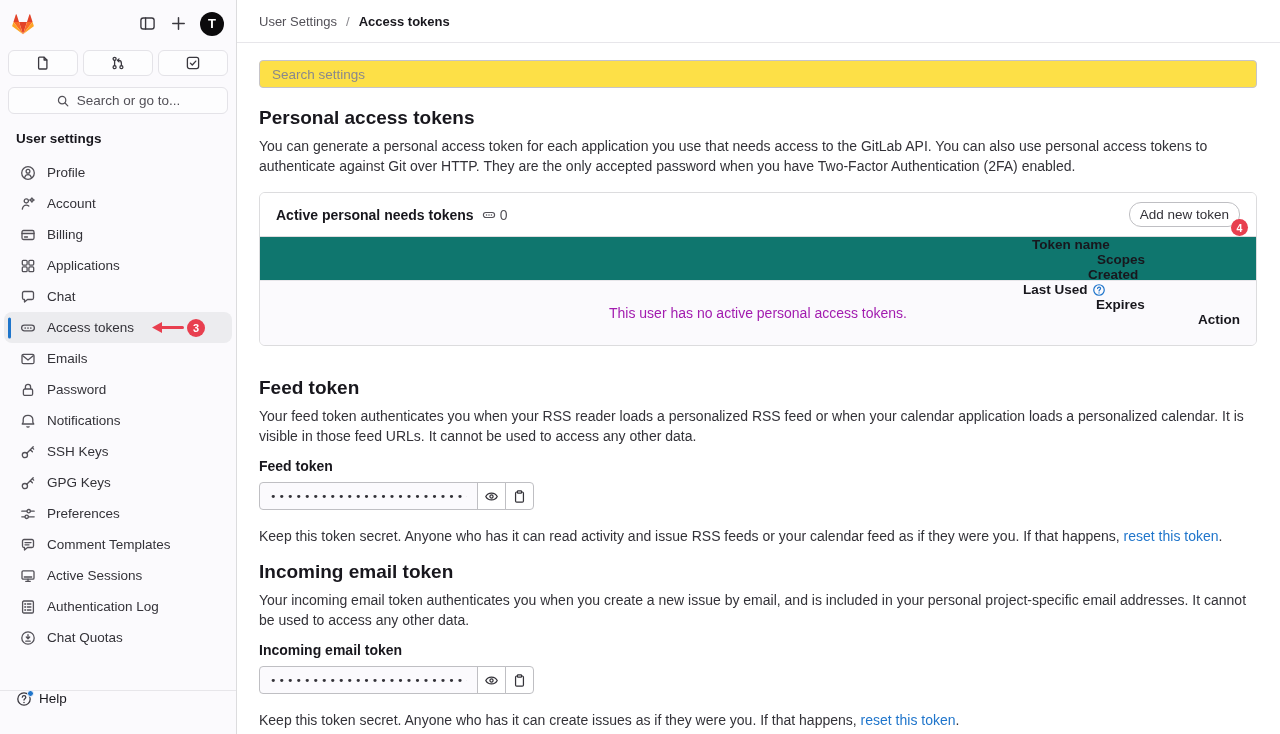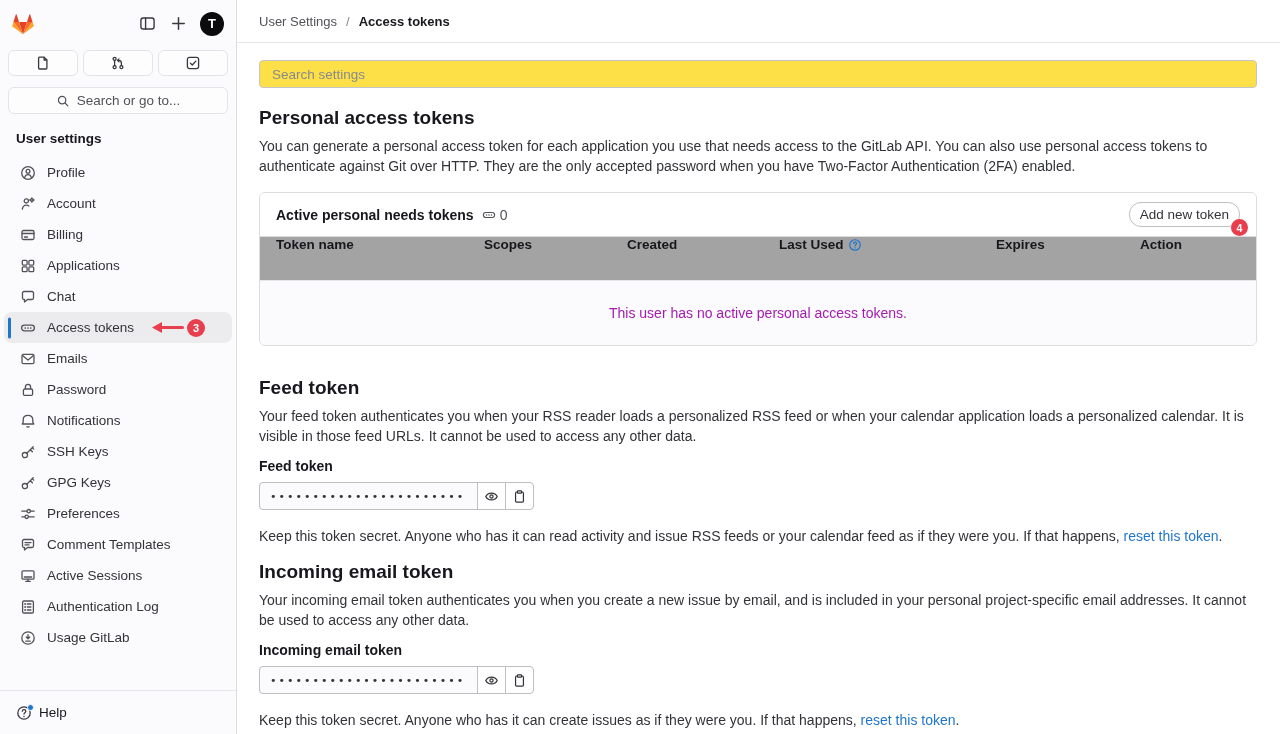--- a/index.html
+++ b/index.html
@@ -60,21 +60,21 @@
   .active-bar {
     position:absolute; left:4px; top:50%; transform:translateY(-50%);
     width:3px; height:21px; border-radius:2px; background:#1f75cb;
   }
   .annotation { display:flex; align-items:center; gap:3px; margin-left:6px; }
   .ann-badge {
     width:18px; height:18px; border-radius:50%; background:#e83f4f; color:#fff;
     font-size:11px; font-weight:bold; display:flex; align-items:center; justify-content:center;
   }
   .help-row {
-    border-top:1px solid #e7e6ea; height:44px; display:flex; align-items:center;
+    border-top:1px solid #e7e6ea; height:44px; display:flex; align-items:flex-start;
     gap:7px; padding:0 16px; font-size:13.5px; color:#18171d; cursor:pointer;
   }
   .help-icon-wrap { position:relative; width:16px; height:16px; color:#3a383f; }
   .help-icon-wrap svg { width:16px; height:16px; }
   .help-dot {
     position:absolute; top:-1px; right:-2px; width:7px; height:7px;
     background:#1f75cb; border-radius:50%; border:1px solid #fbfafd;
   }
 
   
@@ -112,23 +112,23 @@
     position:relative; height:25px; padding:0 10px; background:#fff;
     border:1px solid #bfbfc3; border-radius:12px; font-size:13.5px; color:#333238;
     font-family:"Liberation Sans",sans-serif; cursor:pointer;
   }
   .btn-badge {
     position:absolute; right:-9px; bottom:-10px; width:17px; height:17px;
     border-radius:50%; background:#e83f4f; color:#fff; font-size:10.5px; font-weight:bold;
     display:flex; align-items:center; justify-content:center;
   }
   .table-header {
-    display:flex; align-items:flex-start; height:44px; padding:0 16px;
-    background:#a3a3a3; border-bottom:1px solid #e7e6ea;
-    font-size:13.5px; font-weight:700; color:#18171d;
+    display:flex; align-items:flex-end; height:44px; padding:0 16px;
+    background:#0f766e; border-bottom:1px solid #e7e6ea;
+    font-size:13.5px; font-weight:700; color:#18171d;flex-direction:column;
   }
   .th { display:flex; align-items:center; gap:4px; }
   .col-0 { width:208px; } .col-1 { width:143px; } .col-2 { width:152px; }
   .col-3 { width:217px; } .col-4 { width:144px; } .col-5 { flex:1; }
   .q-icon { color:#1f75cb; display:flex; cursor:pointer; }
   .q-icon svg { width:14px; height:14px; }
   .empty-row {
     height:64px; background:#fbfafd; display:flex; align-items:center; justify-content:center;
     font-size:14px; color:#a21caf;
   }
@@ -389,21 +389,21 @@
         <span>Authentication Log</span>
       </div>
 
       <div class="nav-item">
         <span class="nav-icon">
             <svg viewBox="0 0 16 16" fill="none" stroke="currentColor" stroke-width="1.3" stroke-linecap="round" stroke-linejoin="round">
               <circle cx="8" cy="8" r="6.2"></circle>
               <path d="M8 4.6v4M6.3 7l1.7 1.7L9.7 7M5.8 11.2h4.4"></path>
             </svg>
           </span>
-        <span>Usage GitLab</span>
+        <span>Chat Quotas</span>
       </div>
 
     </nav>
 
     <div class="help-row">
       <span class="help-icon-wrap">
         <svg viewBox="0 0 16 16" fill="none" stroke="currentColor" stroke-width="1.3" stroke-linecap="round">
             <circle cx="8" cy="8" r="6.2"></circle>
             <path d="M6.3 6.2c.1-1 .8-1.6 1.7-1.6s1.8.7 1.8 1.6c0 1.5-1.8 1.4-1.8 2.9"></path>
             <circle cx="8" cy="11.4" r=".75" fill="currentColor" stroke="none"></circle>

